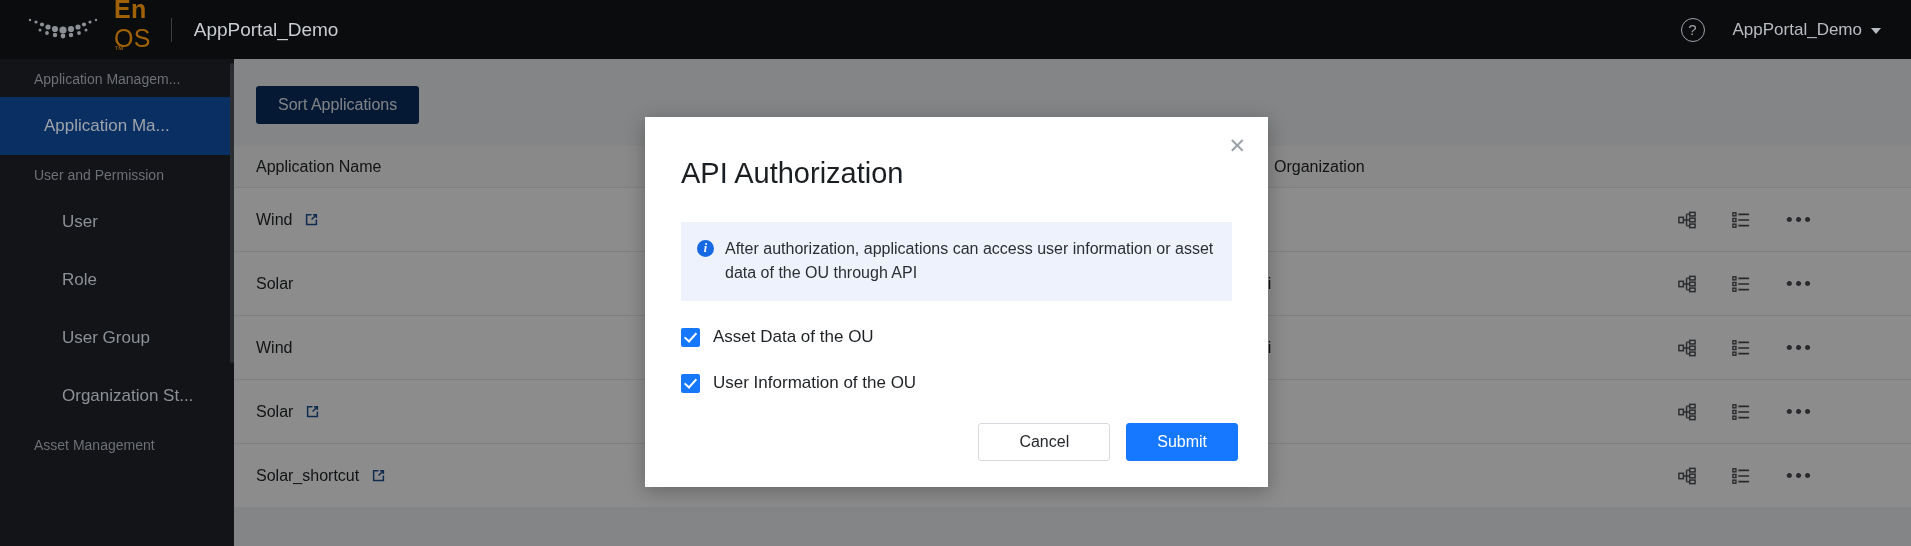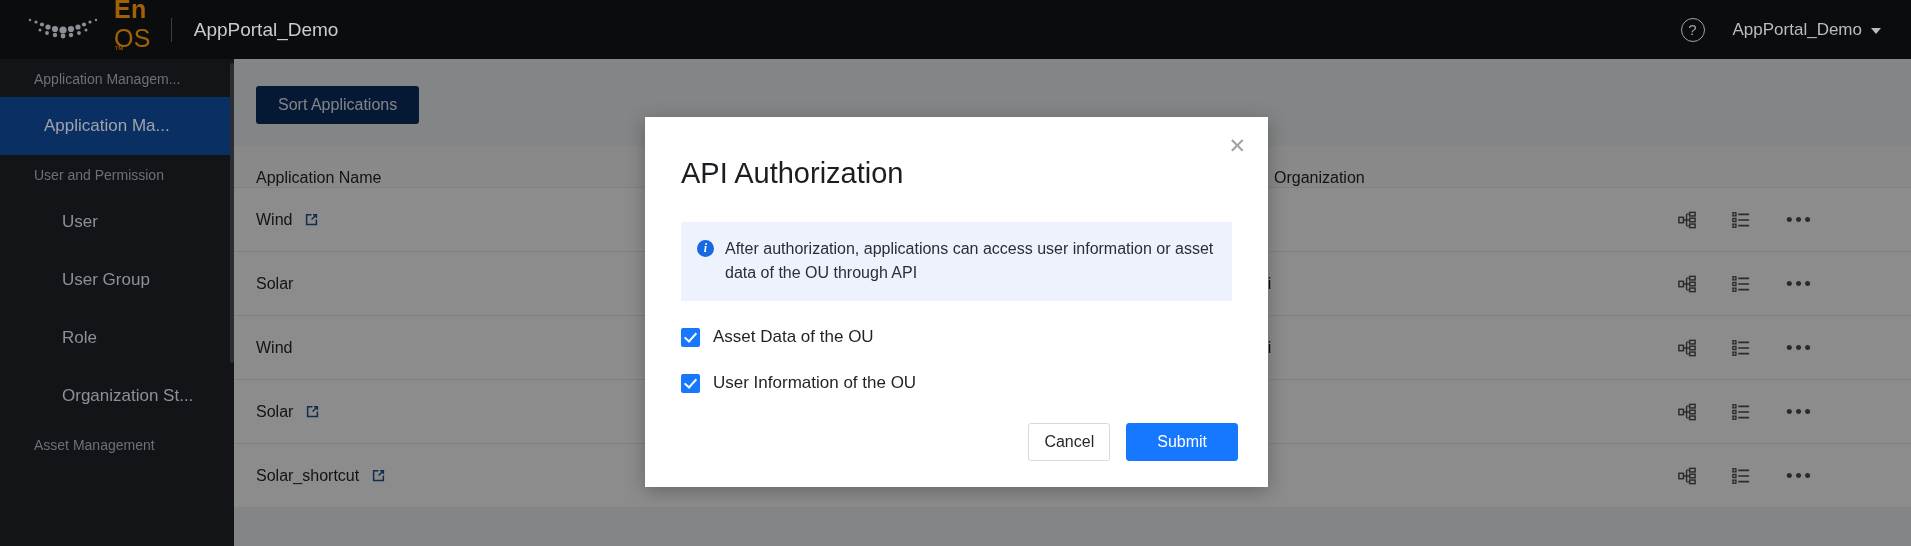--- a/index.html
+++ b/index.html
@@ -104,21 +104,21 @@
     position: absolute; left: 22px; top: 27px;
     background: #0a2f62; color: #e9ecf1;
     border: none; border-radius: 3px;
     height: 38px; padding: 0 22px;
     font-size: 16px; font-family: inherit;
     cursor: pointer;
   }
 
   .table { position: absolute; left: 0; top: 87px; width: 1677px; }
   .thead {
-    display: flex; align-items: flex-end;
+    display: flex; align-items: center;
     height: 41px; background: #fafafa;
     font-size: 16px; color: #232629; gap: 20px;
   }
   .trow {
     display: flex; align-items: center;
     height: 64px; background: #ffffff;
     border-top: 1px solid #e9e9e9;
     font-size: 16px; color: #1f2225;
   }
   .c-name   { width: 560px; padding-left: 22px; display:flex; align-items:center; gap: 12px; }
@@ -193,21 +193,21 @@
     left: 6px; top: 2.5px;
     width: 5px; height: 10px;
     border: solid #fff; border-width: 0 2px 2px 0;
     transform: rotate(42deg);
   }
   .modal-footer {
     position: absolute; right: 30px; bottom: 26px;
     display: flex; gap: 16px; align-items: center;
   }
   .btn {
-    height: 38px; padding: 0 15px;
+    height: 38px; padding: 0 40px;
     font-size: 16px; font-family: inherit;
     border-radius: 3px; cursor: pointer;
   }
   .btn-cancel { background: #fff; border: 1px solid #d6d9de; color: #24272b; }
   .btn-submit { background: #1677ff; border: 1px solid #1677ff; color: #ffffff; padding: 0 30px; }
 </style>
 </head>
 <body>
 
 <div id="app">
@@ -260,24 +260,24 @@
     <div class="nav-group-title">Application Managem...</div>
     <div class="nav-item active">
       <span>Application Ma...</span>
     </div>
 
     <div class="nav-group-title">User and Permission</div>
     <div class="nav-item">
       <span>User</span>
     </div>
     <div class="nav-item">
+      <span>Role</span>
+    </div>
+    <div class="nav-item">
       <span>User Group</span>
-    </div>
-    <div class="nav-item">
-      <span>Role</span>
     </div>
     <div class="nav-item">
       <span>Organization St...</span>
     </div>
 
     <div class="nav-group-title">Asset Management</div>
 
     <div class="sidebar-scroll"></div>
   </div>
 

